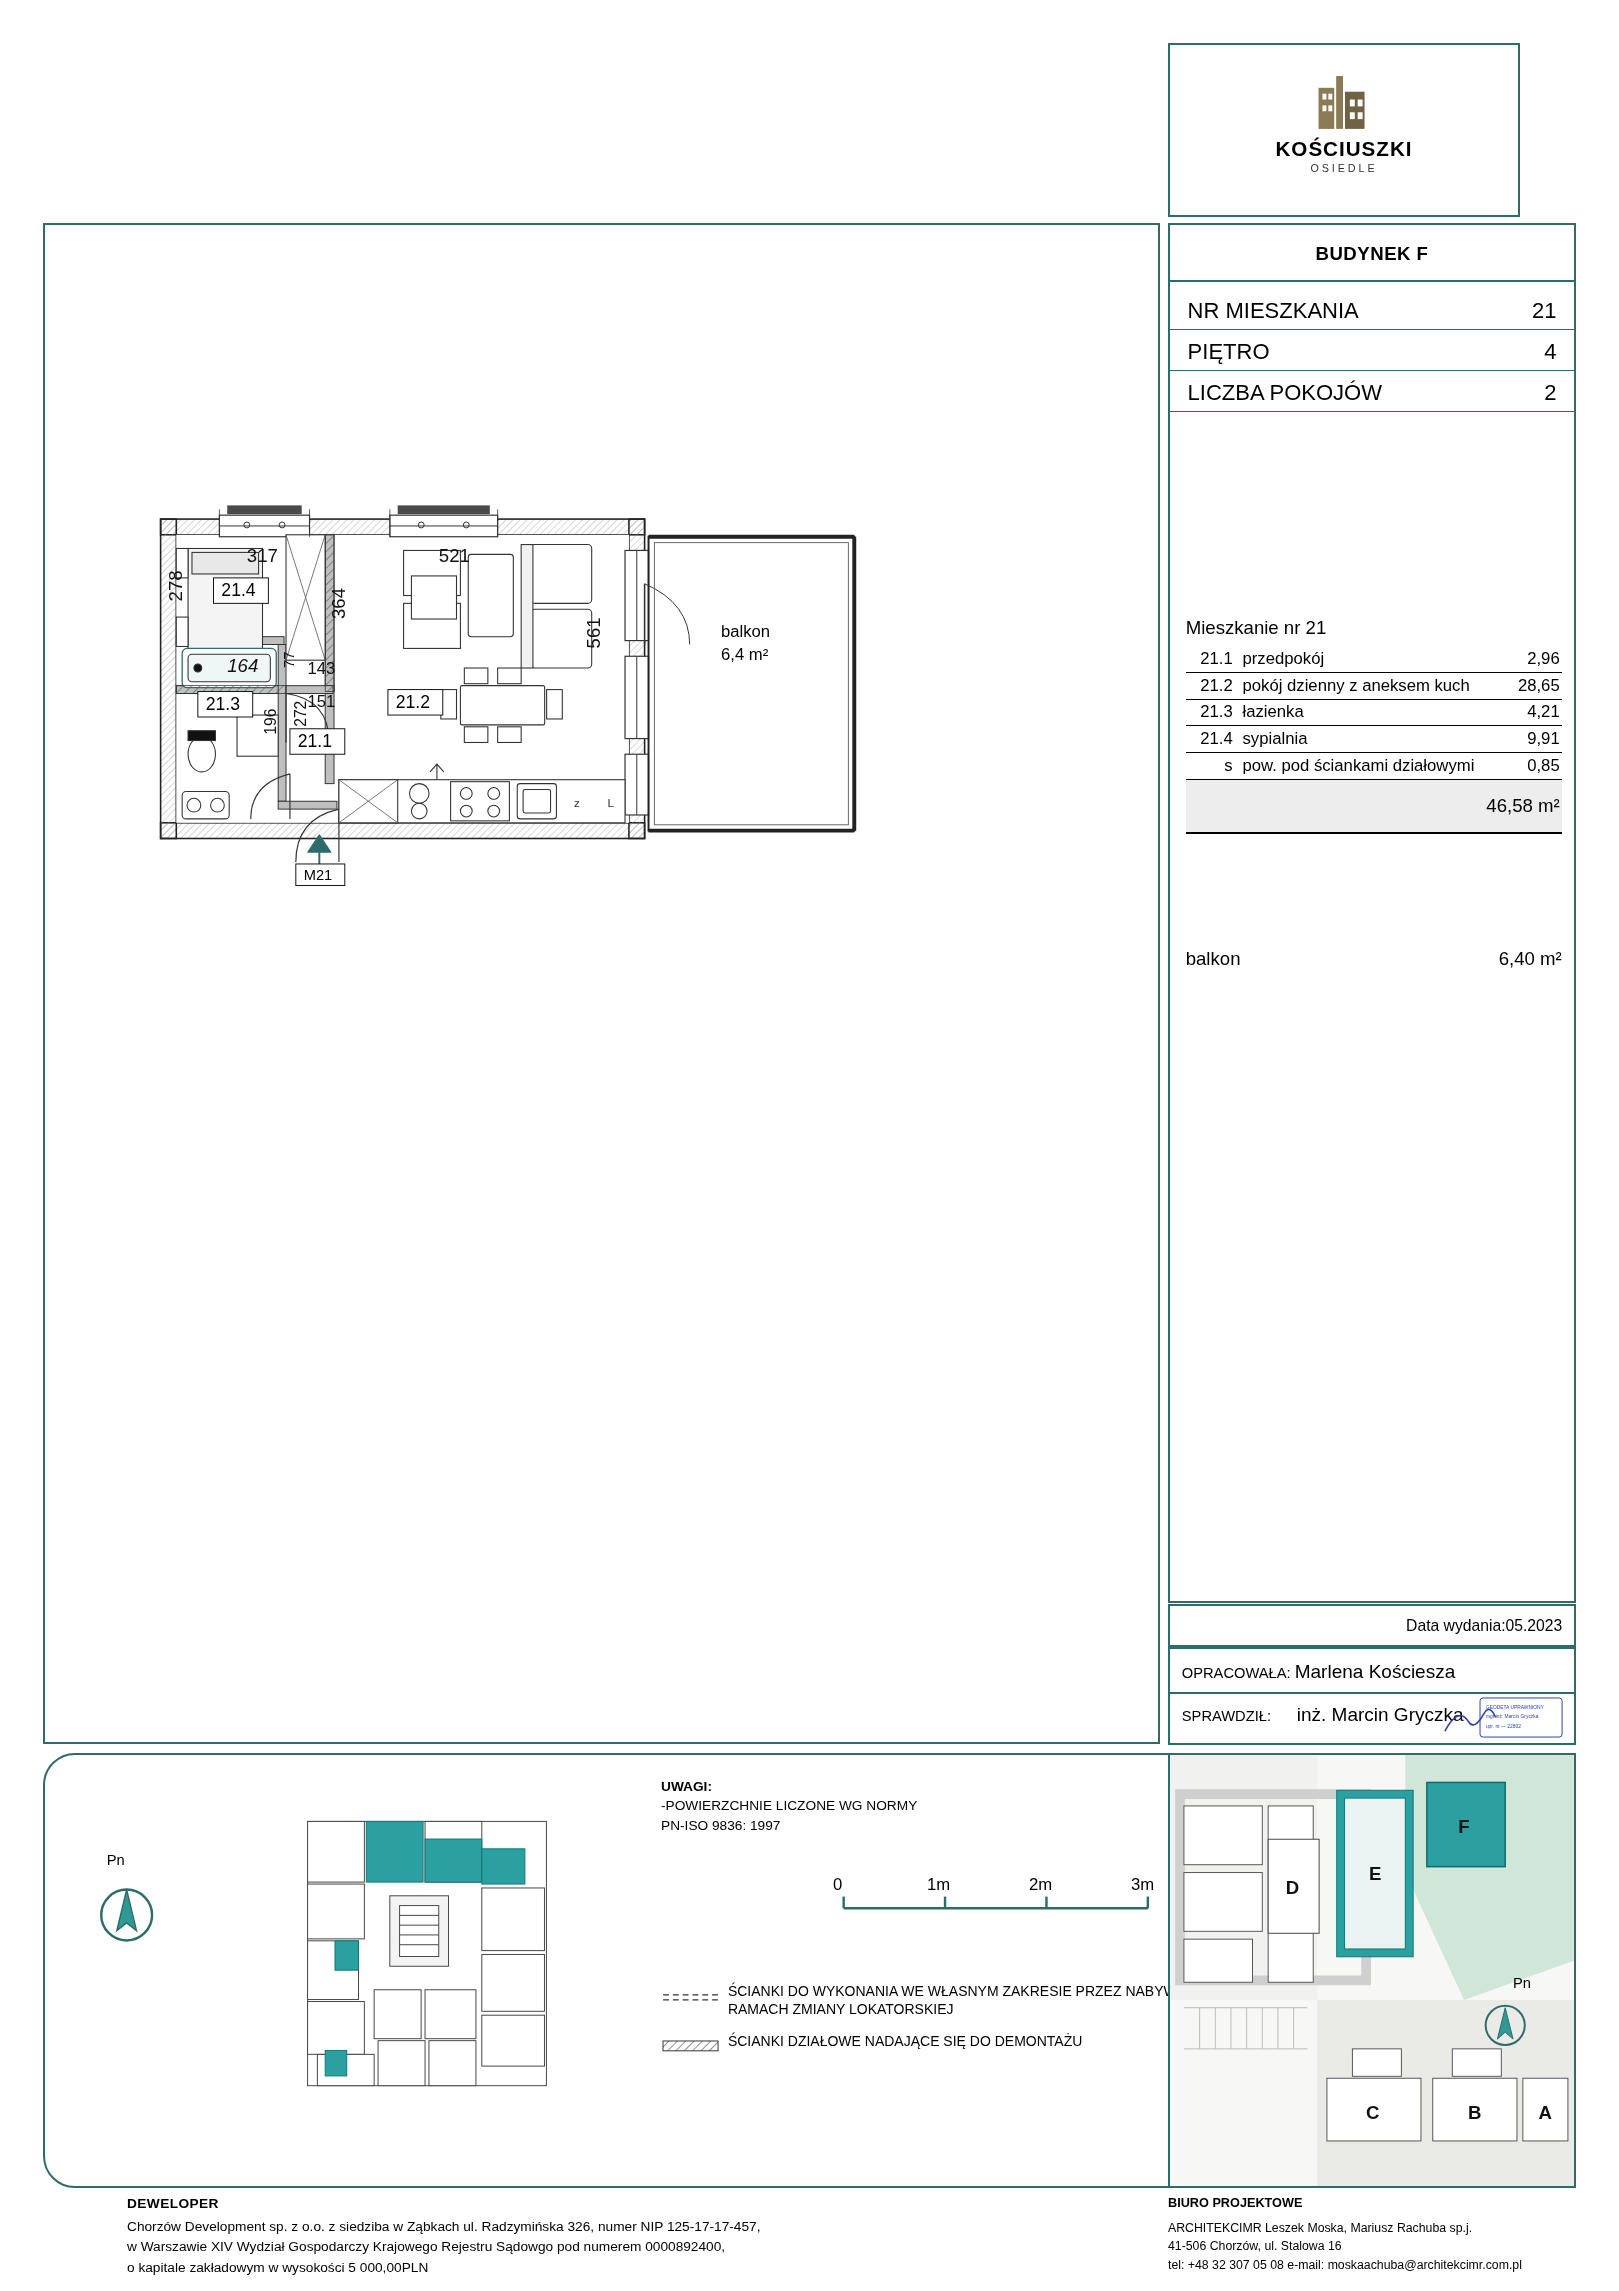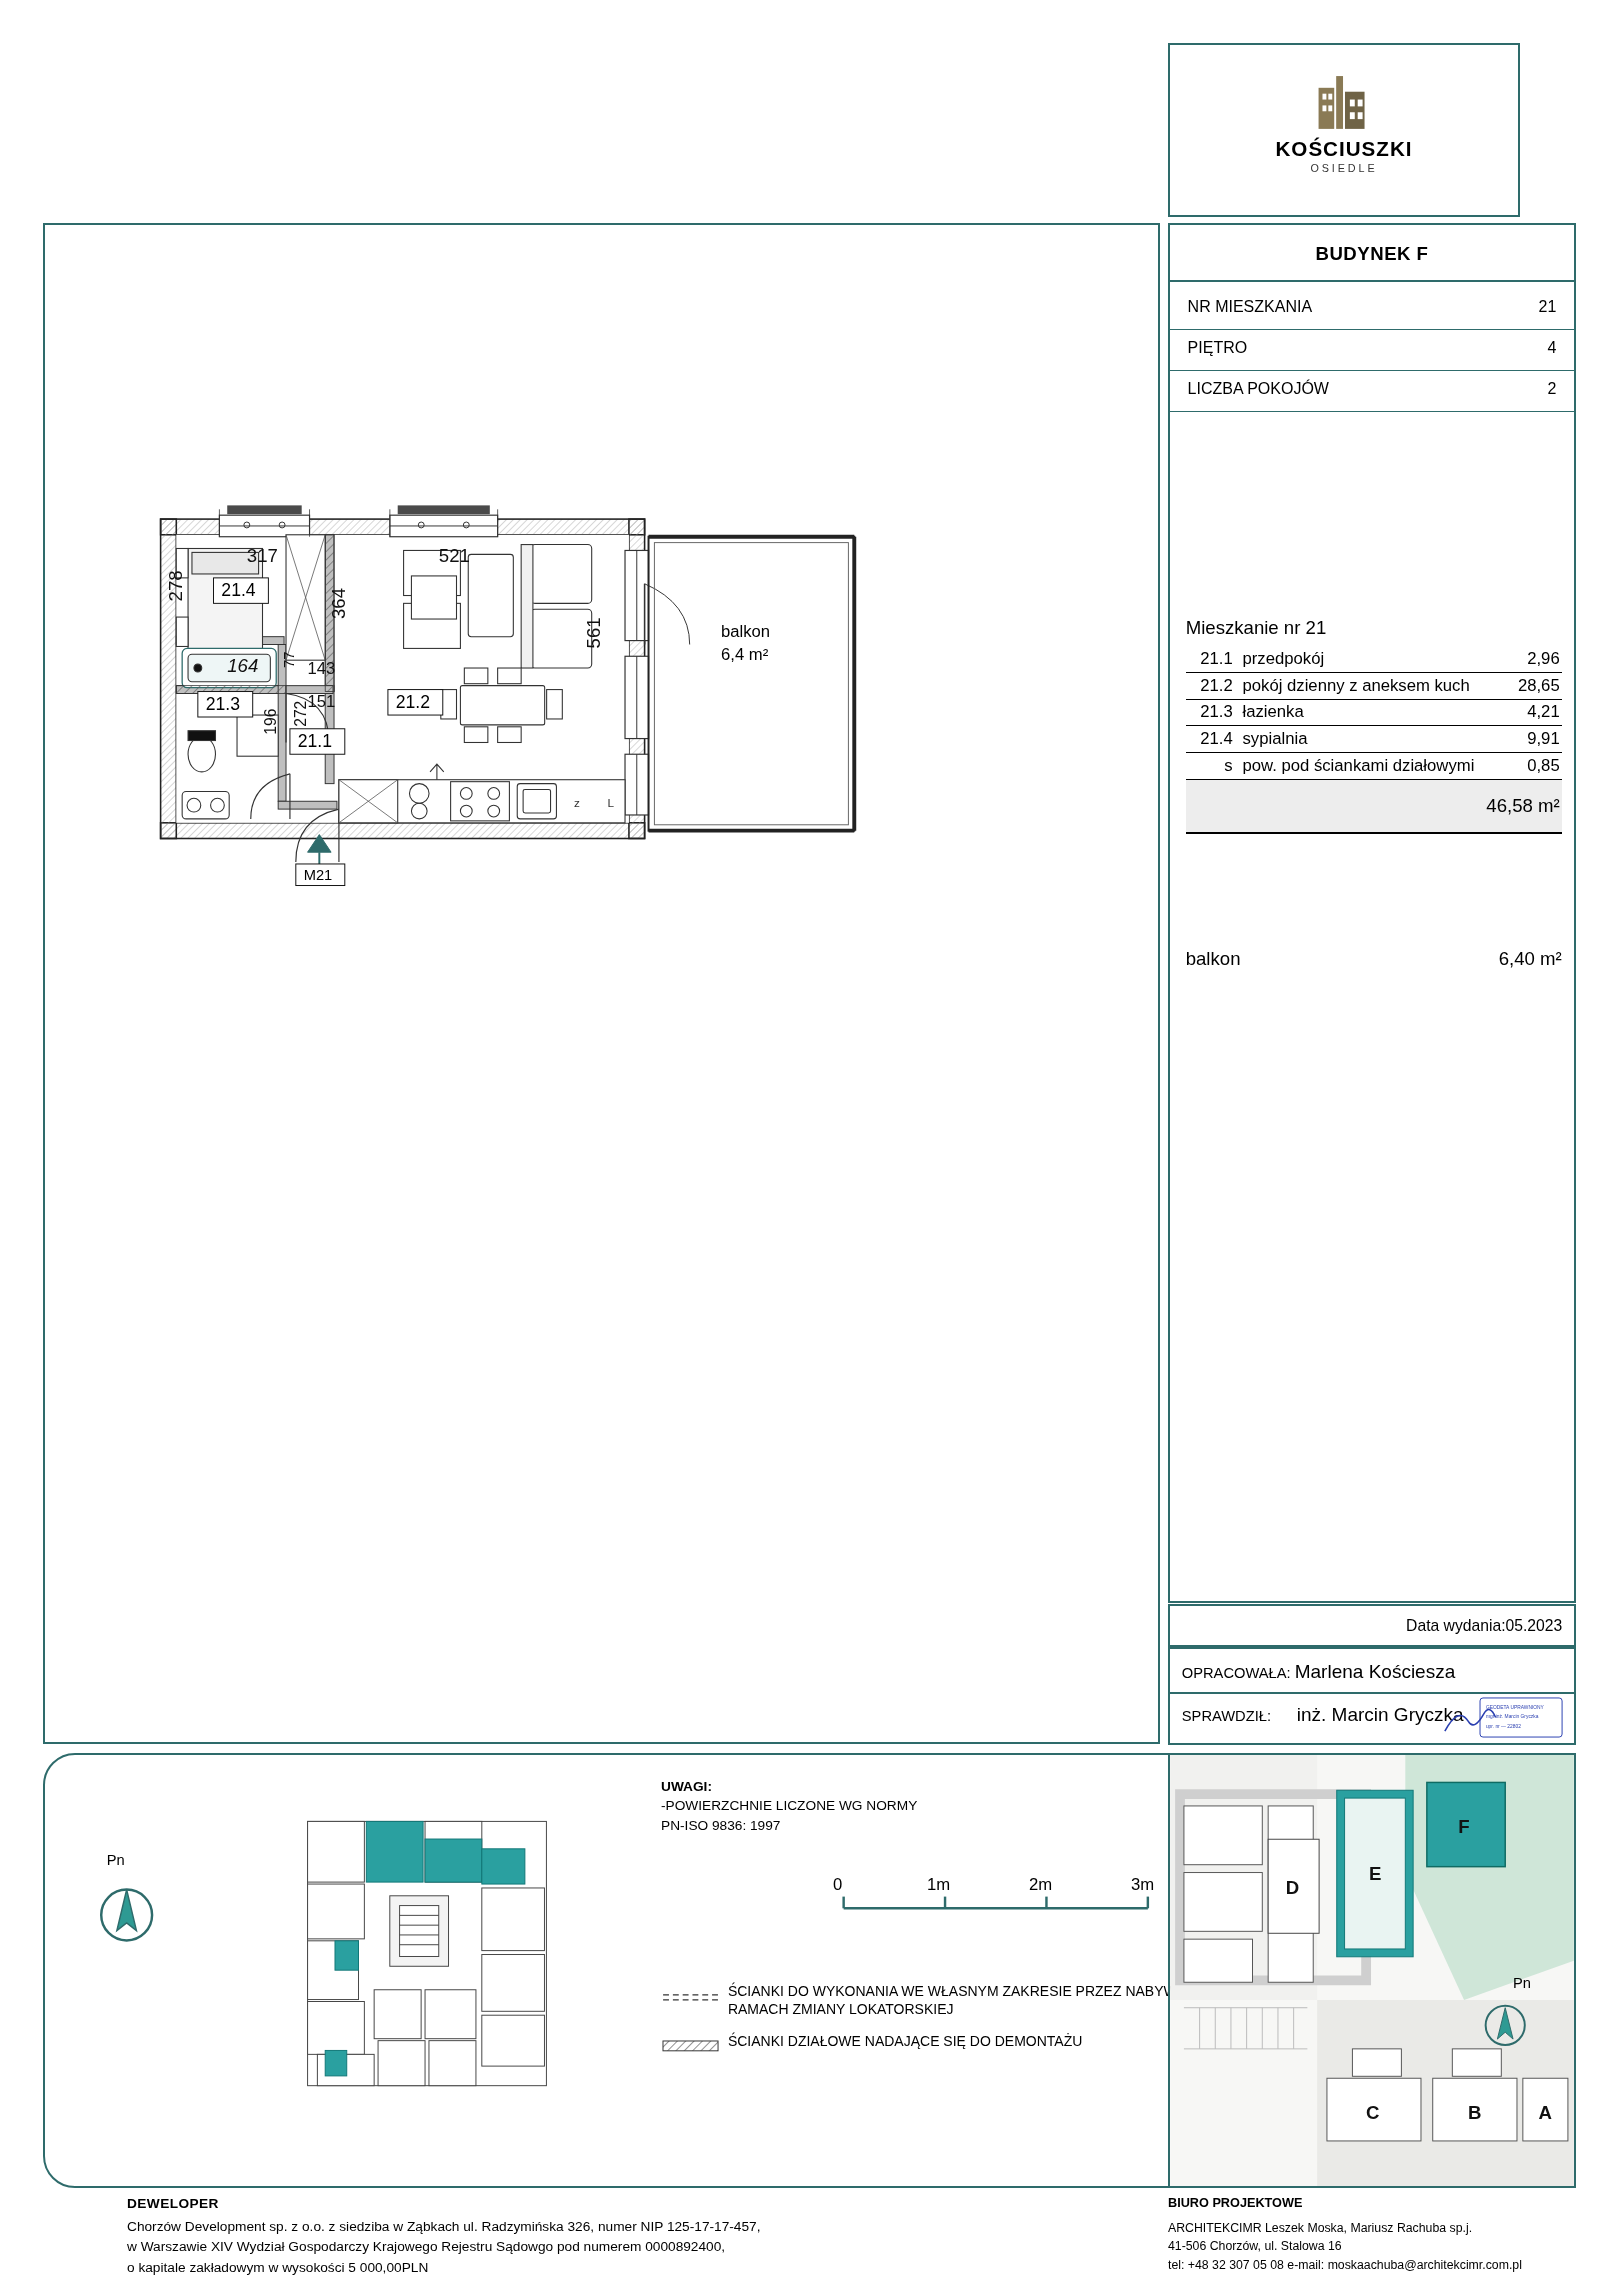--- a/index.html
+++ b/index.html
@@ -21,21 +21,21 @@
   .logo-text{font-size:20.6px;font-weight:700;letter-spacing:1px;margin-top:3.9px;}
   .logo-sub{font-size:10.8px;letter-spacing:2.9px;color:#333;margin-top:1px;}
 
   
   #draw-box{left:43px;top:223px;width:1117px;height:1521px;}
 
   
   #info-box{left:1168px;top:223px;width:408px;height:1380px;}
   #info-build{position:absolute;left:0;right:0;top:17.6px;text-align:center;font-size:18.6px;font-weight:700;letter-spacing:0.5px;}
   #info-sep{position:absolute;left:0;right:0;top:55px;border-top:2px solid #2e6b6b;}
-  .kv{position:absolute;left:17.6px;right:17.6px;font-size:16px;}
+  .kv{position:absolute;left:17.6px;right:17.6px;font-size:22px;}
   .kv .k{float:left;}
   .kv .v{float:right;}
   .kvline{position:absolute;left:0;right:0;border-top:1px solid #2e6b6b;}
 
   
   #area-title{position:absolute;left:15.7px;top:392px;font-size:18.6px;}
   table.area{position:absolute;left:15.7px;top:421px;width:376px;border-collapse:collapse;font-size:16.7px;}
   table.area td{padding:2.9px 2px;vertical-align:middle;}
   table.area td.num{width:45px;text-align:right;padding-right:7.8px;}
   table.area td.nam{text-align:left;}

